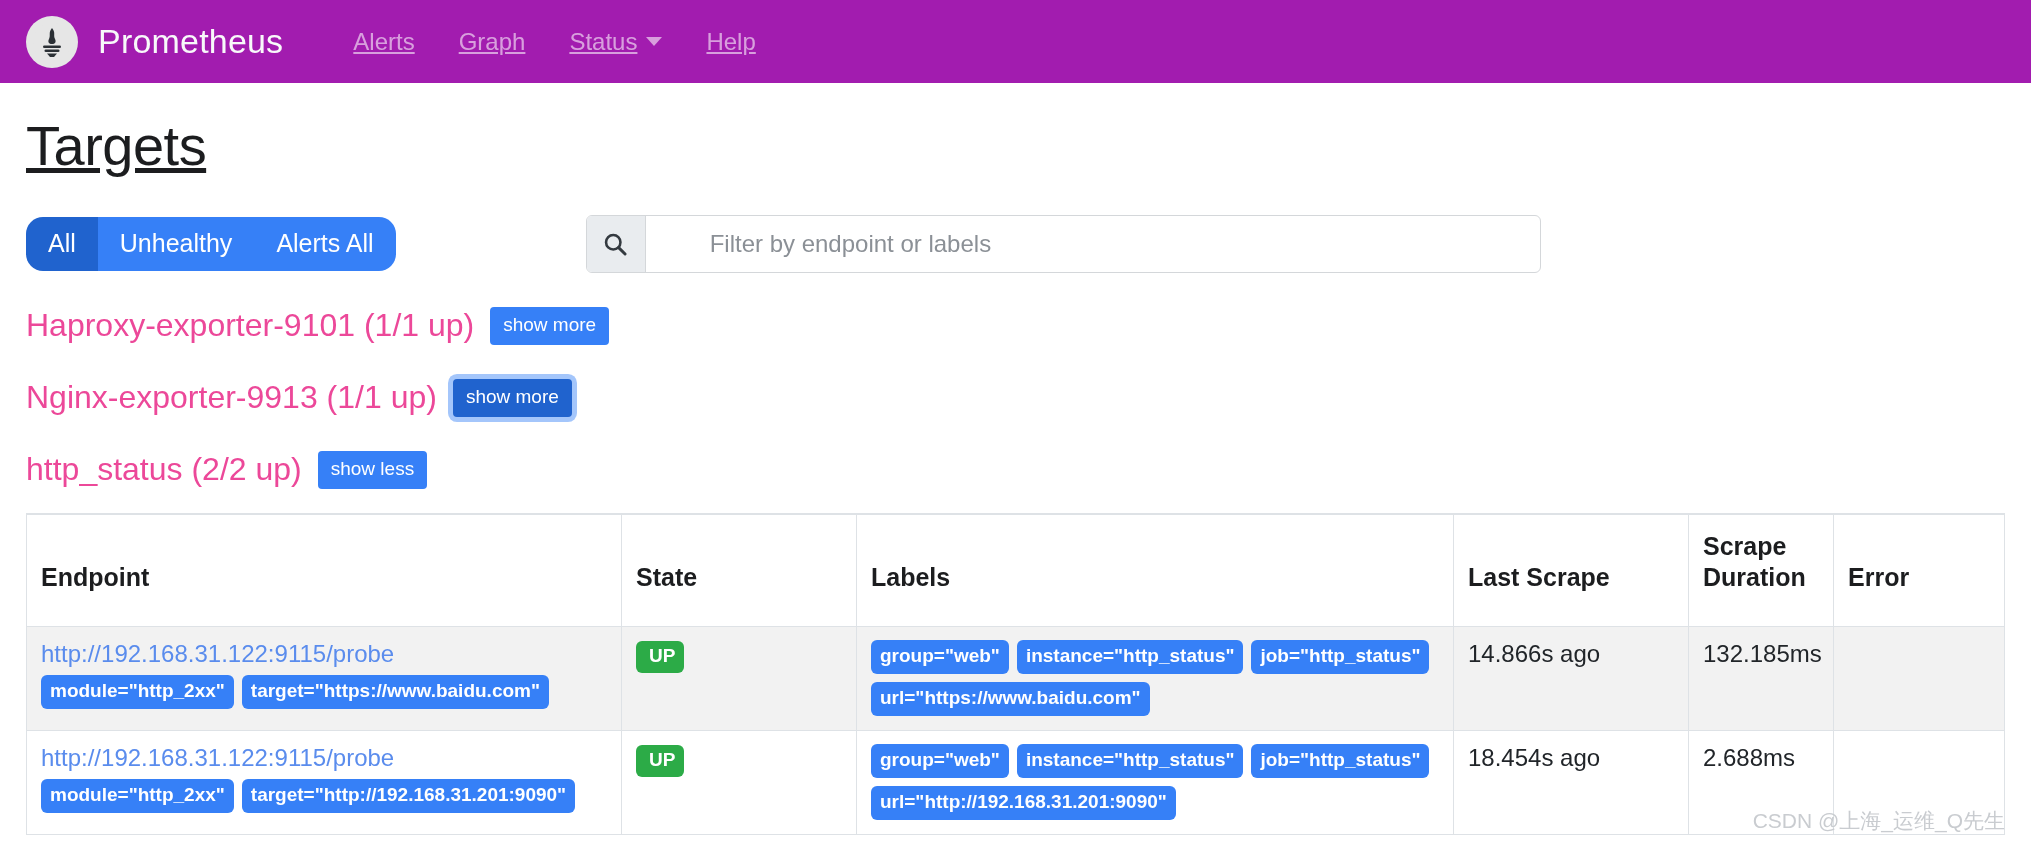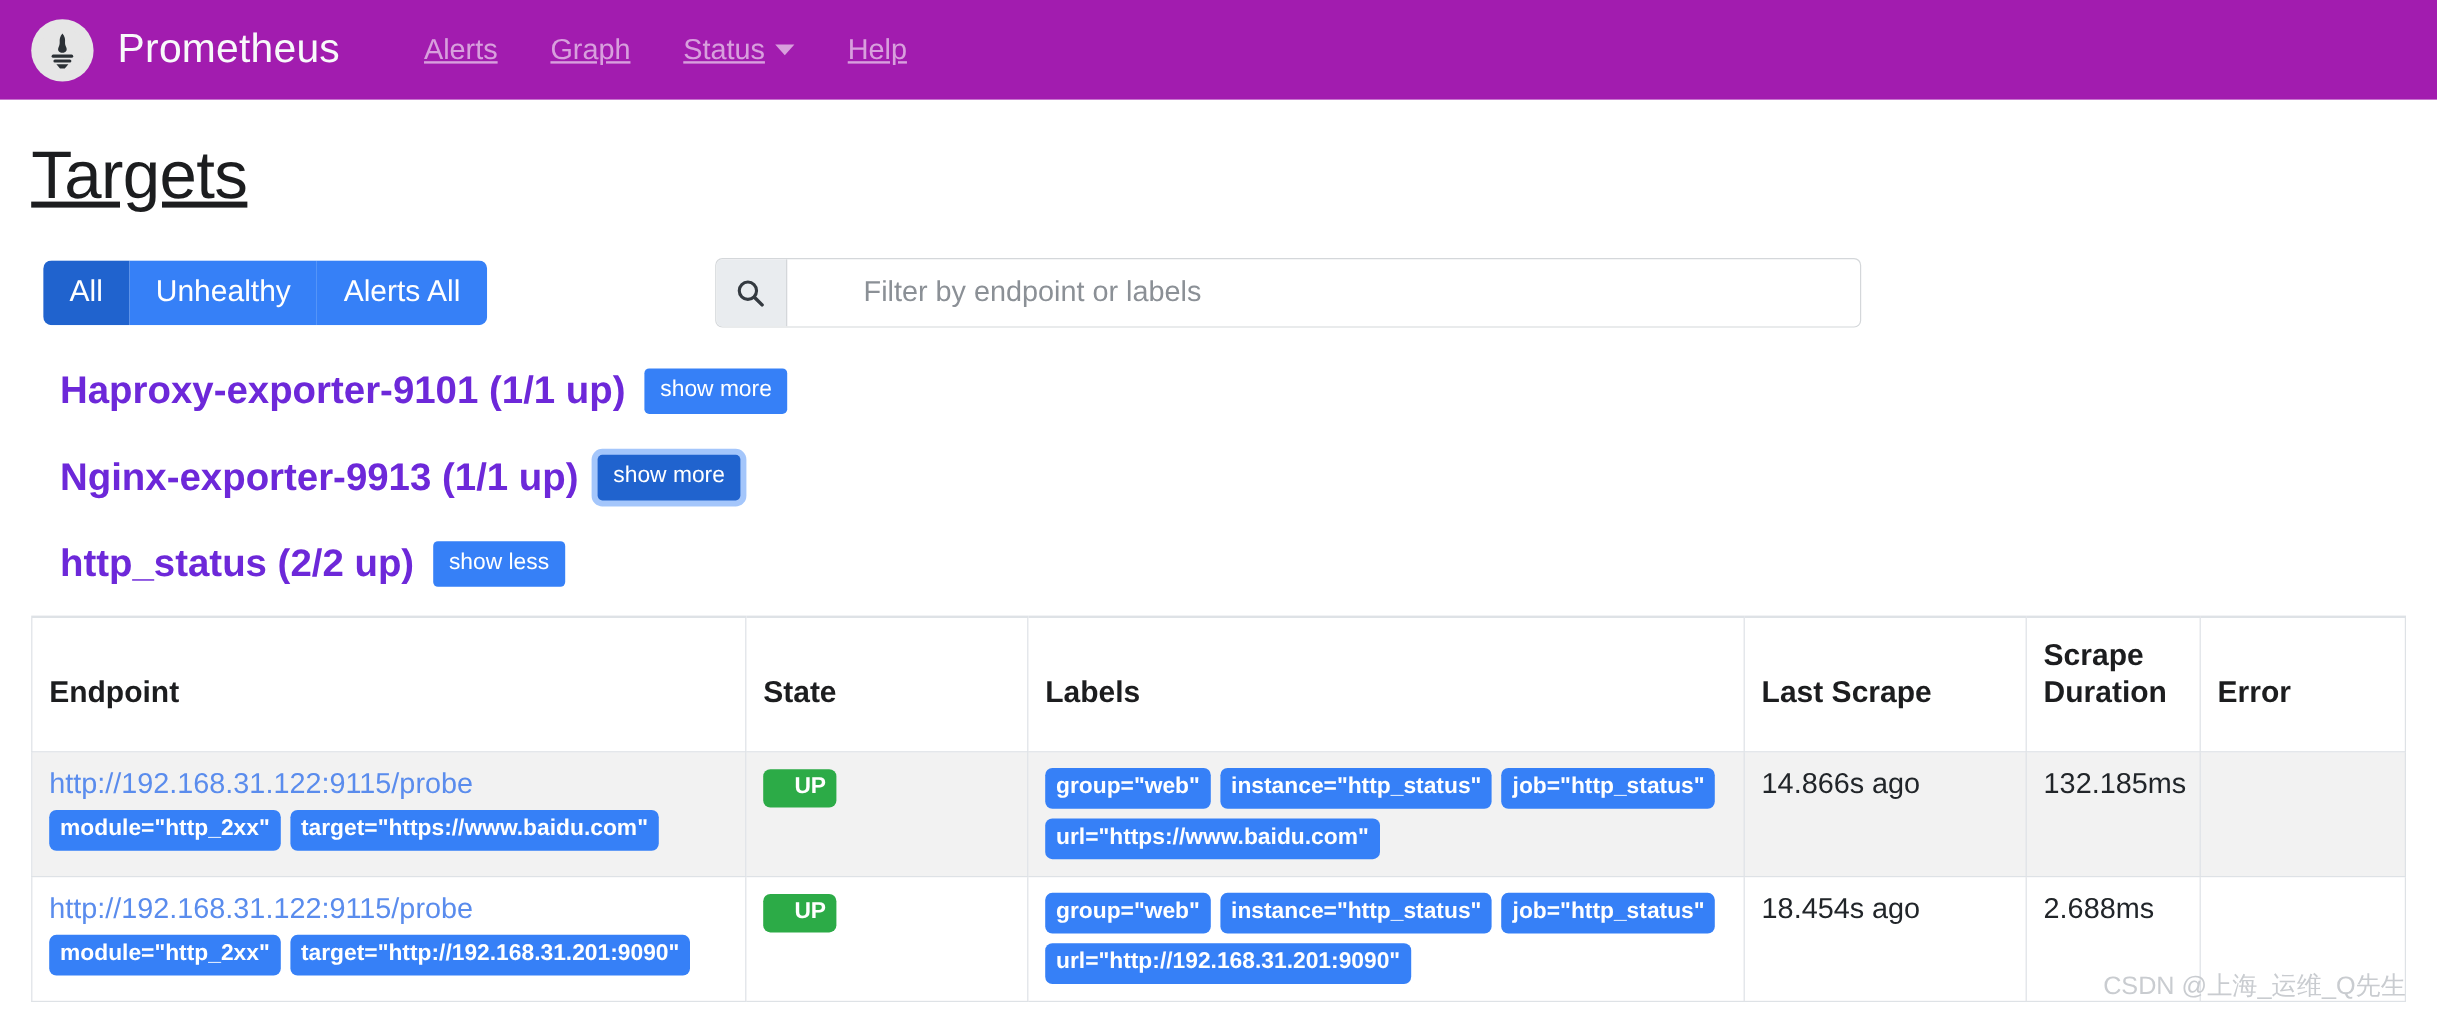--- a/index.html
+++ b/index.html
@@ -62,21 +62,21 @@
     letter-spacing: -0.5px;
     text-decoration: underline;
   }
 
   
   .controls {
     display: flex;
     align-items: center;
     margin-top: 37px;
   }
-  .btn-group { display: flex; border-radius: 7px; overflow: hidden; margin-left: 10px; }
+  .btn-group { display: flex; border-radius: 17px; overflow: hidden; }
   .bg-btn {
     border: none;
     background: #3b7ddd;
     background: #3680f7;
     color: #fff;
     font-size: 25px;
     font-family: "Liberation Sans", sans-serif;
     padding: 11px 22px 13px 22px;
     cursor: pointer;
     white-space: nowrap;
@@ -114,25 +114,24 @@
   }
   .search-input::placeholder { color: #8b9096; }
 
   
   .job-head {
     display: flex;
     align-items: center;
     margin-top: 34px;
   }
   .job-title {
-    color: #6d28d9;
+    color: #ec4899;
     font-size: 32px;
-    font-weight: bold;
-    white-space: nowrap;
-    margin-left: 24px;
+    font-weight: normal;
+    white-space: nowrap;
   }
   .show-btn {
     margin-left: 16px;
     background: #3680f7;
     border: none;
     color: #fff;
     font-size: 19px;
     font-family: "Liberation Sans", sans-serif;
     padding: 7px 13px 9px 13px;
     border-radius: 4px;
@@ -199,21 +198,21 @@
     line-height: 1.1;
     white-space: nowrap;
   }
   .state-badge {
     display: inline-block;
     background: #2cab47;
     color: #fff;
     font-size: 19px;
     font-weight: bold;
     border-radius: 6px;
-    padding: 5px 9px 6px 26px;
+    padding: 5px 9px 6px 13px;
     line-height: 1.1;
   }
 
   
   .watermark {
     position: absolute;
     right: 26px;
     bottom: 8px;
     color: #c9ccd0;
     font-size: 21px;

